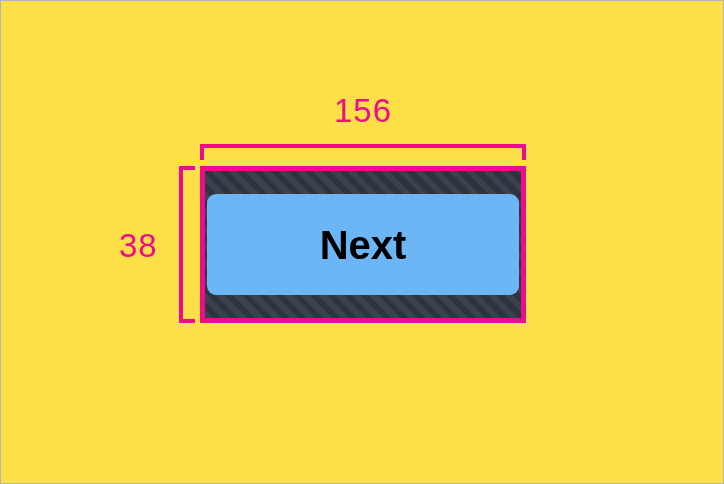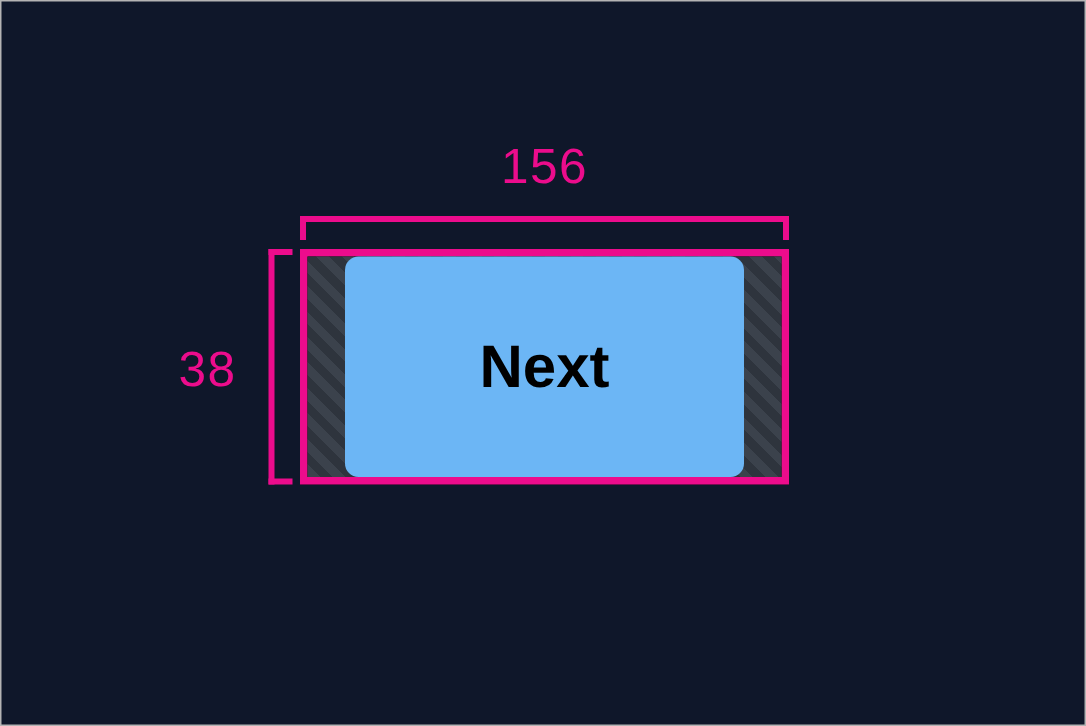--- a/index.html
+++ b/index.html
@@ -11,21 +11,21 @@
     width: 724px;
     height: 484px;
     overflow: hidden;
     font-family: "Liberation Sans", sans-serif;
   }
 
   #canvas {
     position: relative;
     width: 724px;
     height: 484px;
-    background: #0f172a;
+    background: #fde047;
     box-sizing: border-box;
     border: 1px solid #b4b4b4;
   }
 
   
   .dim-label {
     position: absolute;
     color: #ec0c8c;
     font-family: "Liberation Sans", sans-serif;
     font-weight: 400;
@@ -81,21 +81,21 @@
     height: 157px;
     box-sizing: border-box;
     border: 5px solid #ec0c8c;
     background: #000000;
   }
 
   #widget {
     position: absolute;
     inset: 0;
     display: flex;
-    flex-direction: row;
+    flex-direction: column;
     background:
       repeating-linear-gradient(
         45deg,
         #3b424c 0px,
         #3b424c 6px,
         #2e343d 6px,
         #2e343d 12px
       );
   }
 

